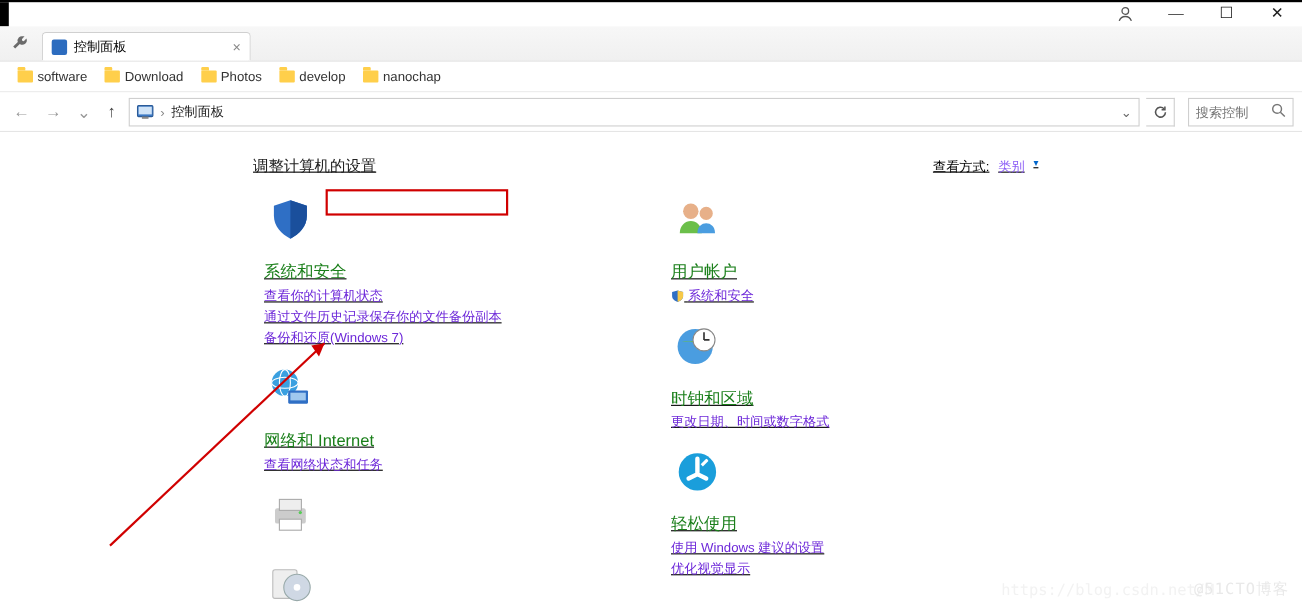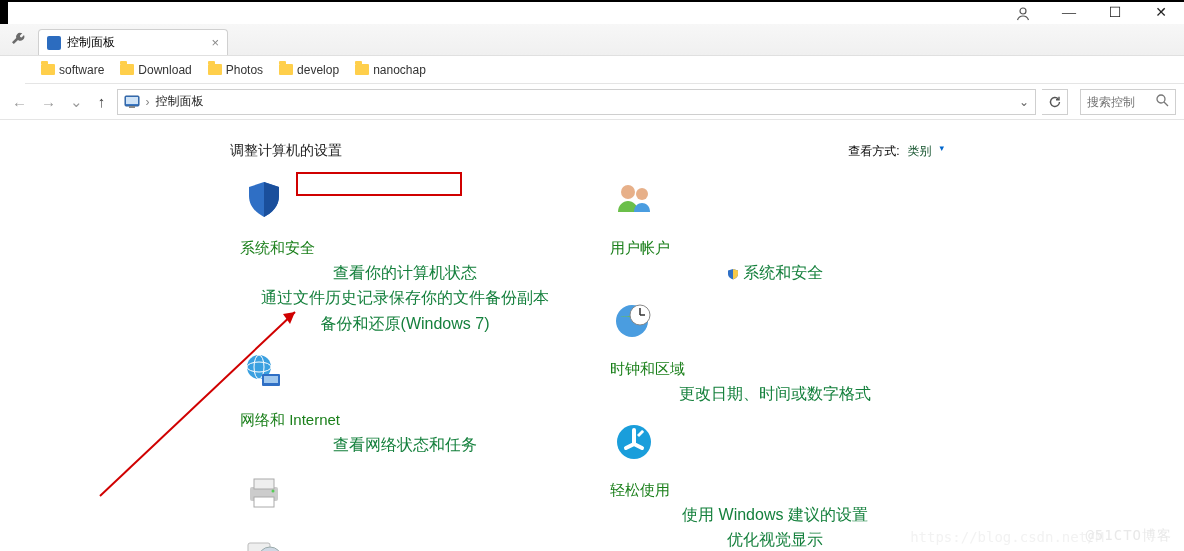--- a/index.html
+++ b/index.html
@@ -54,21 +54,20 @@
   .bookbar {
     height:28px;
     background:#fff;
     border-bottom:1px solid #e5e5e5;
     display:flex;
     align-items:center;
     padding-left:10px;
     gap:4px;
     font-size:12px;
     color:#333;
-    margin-left:25px;
   }
   .bookbar .bm { display:flex; align-items:center; gap:4px; padding:2px 6px;}
   .bookbar .folder { width:14px; height:11px; background:#ffcf4b; border-radius:1px; display:inline-block; position:relative;}
   .bookbar .folder::before{content:"";position:absolute;top:-3px;left:0;width:7px;height:3px;background:#ffcf4b;border-radius:1px 1px 0 0;}
   
   .navrow {
     height:36px;
     background:#fff;
     border-bottom:1px solid #e5e5e5;
     display:flex;
@@ -93,51 +92,52 @@
   .addressbox .drop { margin-left:auto; display:flex; align-items:center; gap:10px;}
   .refresh { width:26px; height:26px; border:1px solid #cfcfcf; border-left:none; display:flex; align-items:center; justify-content:center;}
   .searchbox { width:96px; height:26px; border:1px solid #cfcfcf; margin-left:6px; display:flex; align-items:center; padding:0 6px; color:#888;}
   .searchbox input{ border:none; outline:none; width:58px; font-size:12px; color:#0f172a; }
   .searchbox .mag { margin-left:auto;}
   
   .content {
     padding: 22px 0 0 0;
     position:relative;
     height: calc(551px - 24px - 32px - 28px - 36px);
+    text-decoration: underline;
   }
   .content-header {
     display:flex;
     align-items:center;
     padding: 0 40px 18px 230px;
     font-size:12px;
   }
   .content-header .title { font-size:14px; color:#222;}
   .content-header .viewmode { margin-left:auto; display:flex; align-items:flex-start; gap:8px; padding-right:200px;}
-  .content-header .viewmode a { color:#14532d; text-decoration:none;}
+  .content-header .viewmode a { color:#8b5cf6; text-decoration:none;}
   .content-header .viewmode .chev { color:#0066cc; font-size:9px;}
   .columns {
     display:flex;
     gap: 40px;
     padding-left: 240px;
   }
   .col { width: 330px;}
   .catwrap { position:relative; margin-bottom:14px;}
   .cat {
     display:flex;
     gap:12px;
     flex-direction:column;
   }
   .cat .icon {
     width:48px; height:48px; flex:none;
     display:flex; align-items:flex-start; justify-content:center;
   }
   .cat .body .heading { color:#1a7f1a; font-size:15px; line-height:1.3; }
   .cat .body .heading a { color:#1a7f1a; text-decoration:none;}
   .cat .body .links { margin-top:2px;}
-  .cat .body .links a { color:#15803d; text-decoration:none; font-size:16px; line-height:1.6; display:block;text-align:center;}
+  .cat .body .links a { color:#6d28d9; text-decoration:none; font-size:12px; line-height:1.6; display:block;}
   .highlight-box {
     position:absolute;
     border:2px solid #d00000;
     pointer-events:none;
   }
   
   .arrow-svg { position:absolute; left:90px; top:186px; pointer-events:none;}
   .watermark { position:absolute; right:12px; bottom:6px; color:#e9e9e9; font-size:14px; font-family:Consolas,monospace; letter-spacing:1px;}
   .watermark2 { position:absolute; right:80px; bottom:6px; color:#f2f2f2; font-size:14px; font-family:Consolas,monospace;}
 </style>

